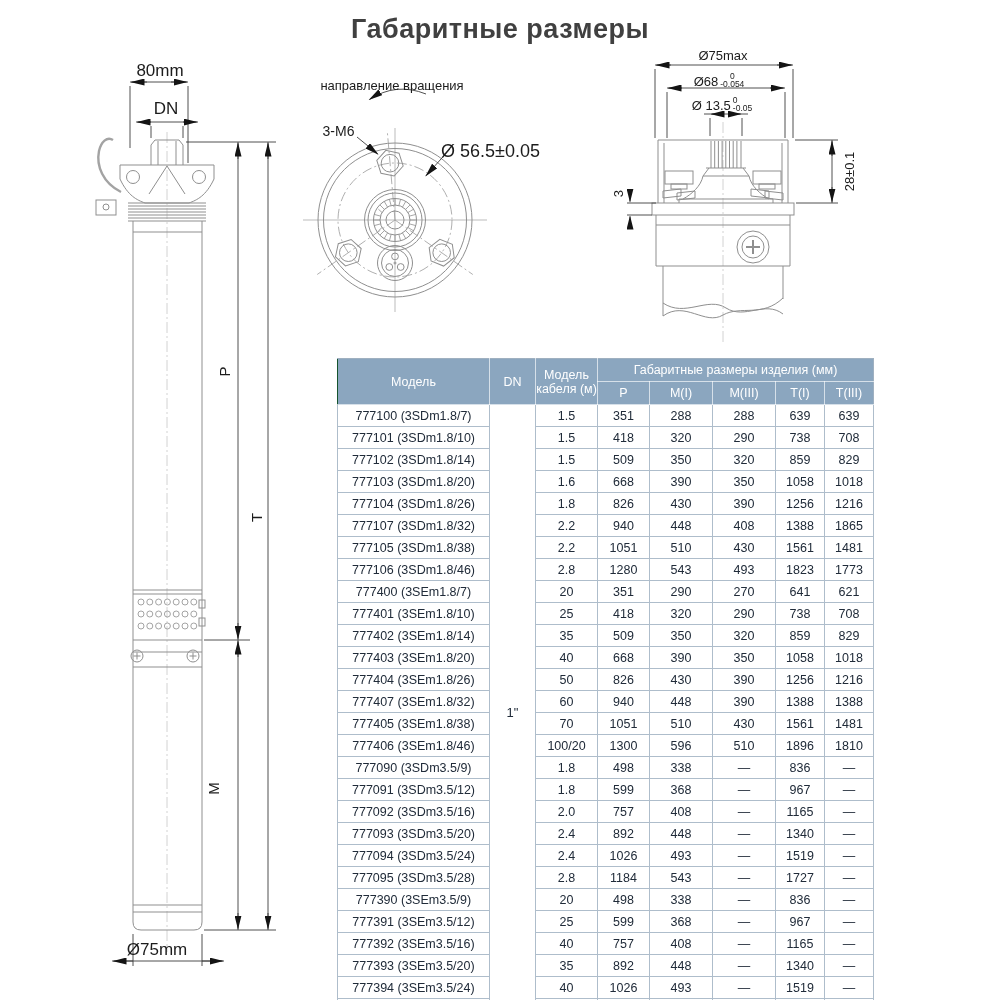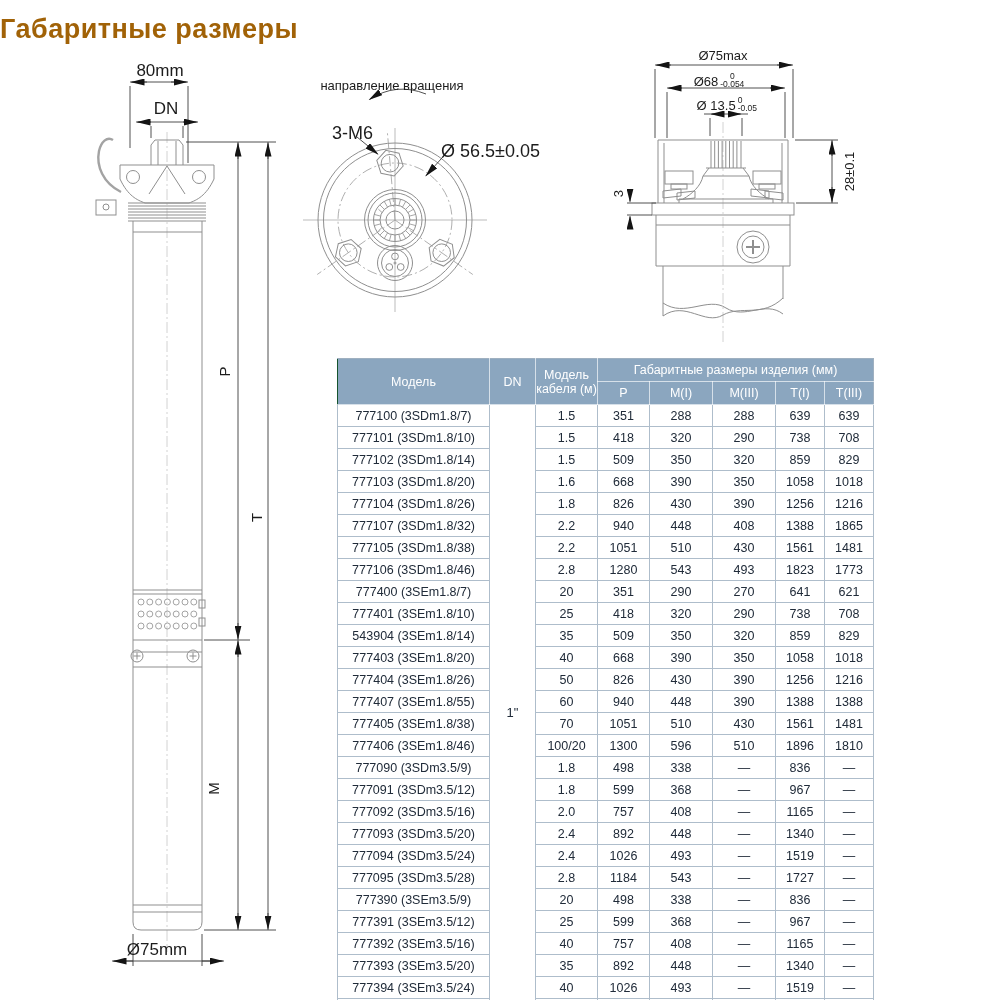--- a/index.html
+++ b/index.html
@@ -1,19 +1,19 @@
 <!DOCTYPE html>
 <html style="--header-bg: #8ba6bf; --border: #aebdcb; --text: #202b39;"><head>
 <meta charset="utf-8">
 <style>
   html,body{margin:0;padding:0;background:#fff;}
   #page{position:relative;width:1000px;height:1000px;background:#fff;overflow:hidden;
         font-family:"Liberation Sans", sans-serif;color:var(--text,#202b39);}
-  #page-title{position:absolute;left:0;top:14px;width:1000px;text-align:left;
-        font-size:27px;font-weight:600;color:#a16207;letter-spacing:.5px;}
+  #page-title{position:absolute;left:0;top:14px;width:1000px;text-align:center;
+        font-size:27px;font-weight:600;color:#404040;letter-spacing:.5px;}
   svg{position:absolute;left:0;top:0;}
   .lbl{position:absolute;font-size:13px;color:#1c1c1c;white-space:nowrap;}
   .lbl.big{font-size:17px;}
   .lbl.med{font-size:15px;}
   .center{text-align:center;}
   .rot{transform:rotate(-90deg);transform-origin:center center;text-align:center;}
   .dimflex{display:flex;align-items:center;justify-content:center;gap:1px;}
   .tol{display:inline-flex;flex-direction:column;line-height:7px;font-size:8.5px;
        vertical-align:middle;margin-left:1px;}
   .tol span{display:block;height:8px;}
@@ -315,32 +315,32 @@
   </svg>
 
   <div class="lbl big center" style="left:125px;top:61px;width:70px;">80mm</div>
   <div class="lbl big center" style="left:141px;top:99px;width:50px;">DN</div>
   <div class="lbl med rot" style="left:209px;top:363px;width:30px;">P</div>
   <div class="lbl med rot" style="left:241px;top:509px;width:30px;">T</div>
   <div class="lbl med rot" style="left:198px;top:780px;width:30px;">M</div>
   <div class="lbl big center" style="left:107px;top:940px;width:100px;">Ø75mm</div>
 
   <div class="lbl center" style="left:312px;top:78px;width:160px;">направление вращения</div>
-  <div class="lbl center" style="left:330px;top:123px;width:45px;font-size:18px;">3-M6</div>
+  <div class="lbl center" style="left:316px;top:123px;width:45px;font-size:14px;">3-M6</div>
   <div class="lbl" style="left:441px;top:141px;font-size:18px;">Ø 56.5±0.05</div>
 
   <div class="lbl center" style="left:678px;top:48px;width:90px;">Ø75max</div>
   <div class="lbl dimflex" style="left:684px;top:73px;width:70px;text-align:center;">
     <span>Ø68</span>
       <span class="tol">
         <span>0</span>
         <span>-0.054</span>
       </span>
   </div>
-  <div class="lbl dimflex" style="left:687px;top:97px;width:70px;justify-content:flex-end;">
+  <div class="lbl dimflex" style="left:687px;top:97px;width:70px;">
     <span>Ø 13.5</span>
       <span class="tol">
         <span>0</span>
         <span>-0.05</span>
       </span>
   </div>
   <div class="lbl rot" style="left:819px;top:164px;width:60px;">28±0.1</div>
   <div class="lbl rot" style="left:608px;top:186px;width:20px;">3</div>
 
   <table id="dims-table">
@@ -455,21 +455,21 @@
         <tr>
           <td>777401 (3SEm1.8/10)</td>
           <td>25</td>
           <td>418</td>
           <td>320</td>
           <td>290</td>
           <td>738</td>
           <td>708</td>
         </tr>
         <tr>
-          <td>543904 (3SEm1.8/14)</td>
+          <td>777402 (3SEm1.8/14)</td>
           <td>35</td>
           <td>509</td>
           <td>350</td>
           <td>320</td>
           <td>859</td>
           <td>829</td>
         </tr>
         <tr>
           <td>777403 (3SEm1.8/20)</td>
           <td>40</td>
@@ -482,21 +482,21 @@
         <tr>
           <td>777404 (3SEm1.8/26)</td>
           <td>50</td>
           <td>826</td>
           <td>430</td>
           <td>390</td>
           <td>1256</td>
           <td>1216</td>
         </tr>
         <tr>
-          <td>777407 (3SEm1.8/55)</td>
+          <td>777407 (3SEm1.8/32)</td>
           <td>60</td>
           <td>940</td>
           <td>448</td>
           <td>390</td>
           <td>1388</td>
           <td>1388</td>
         </tr>
         <tr>
           <td>777405 (3SEm1.8/38)</td>
           <td>70</td>

